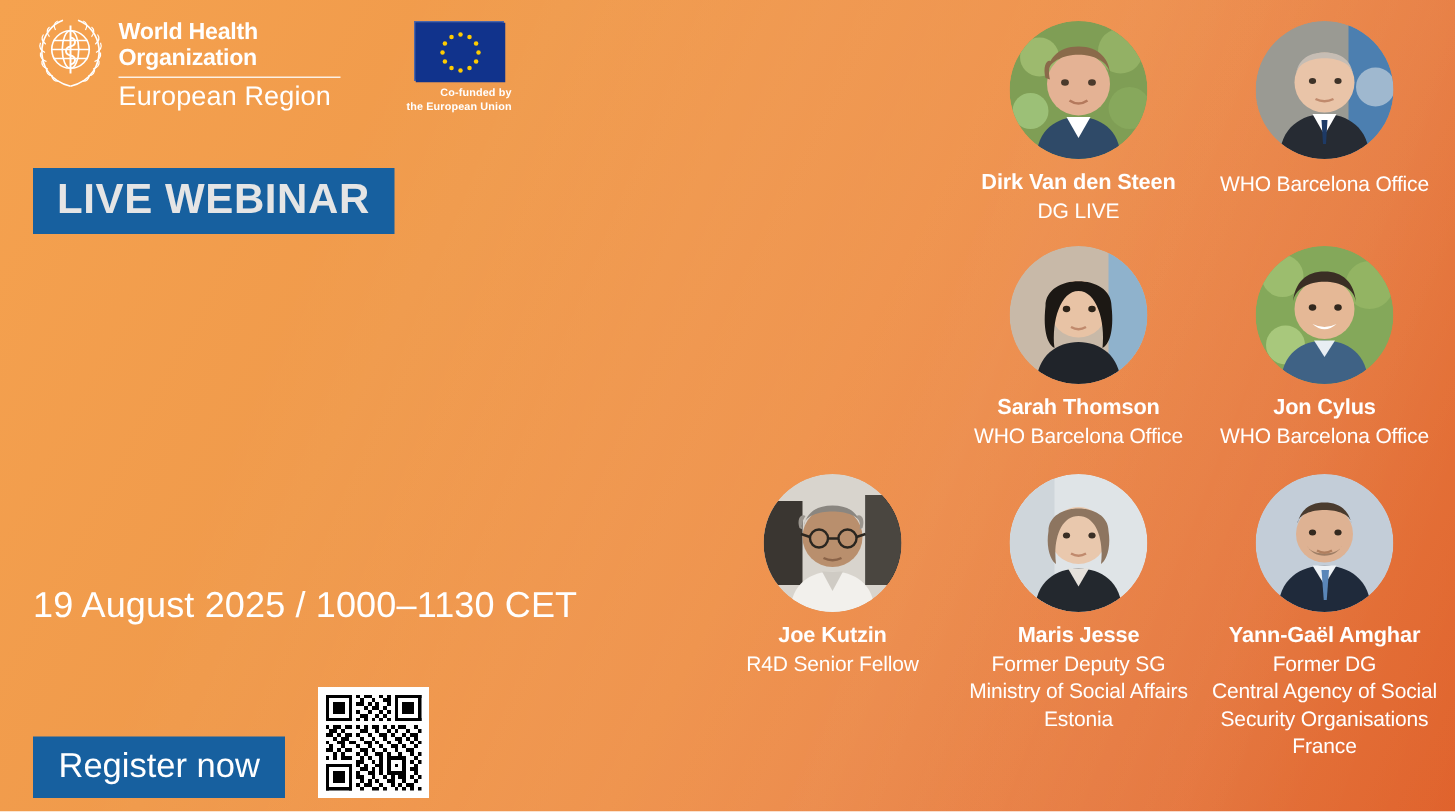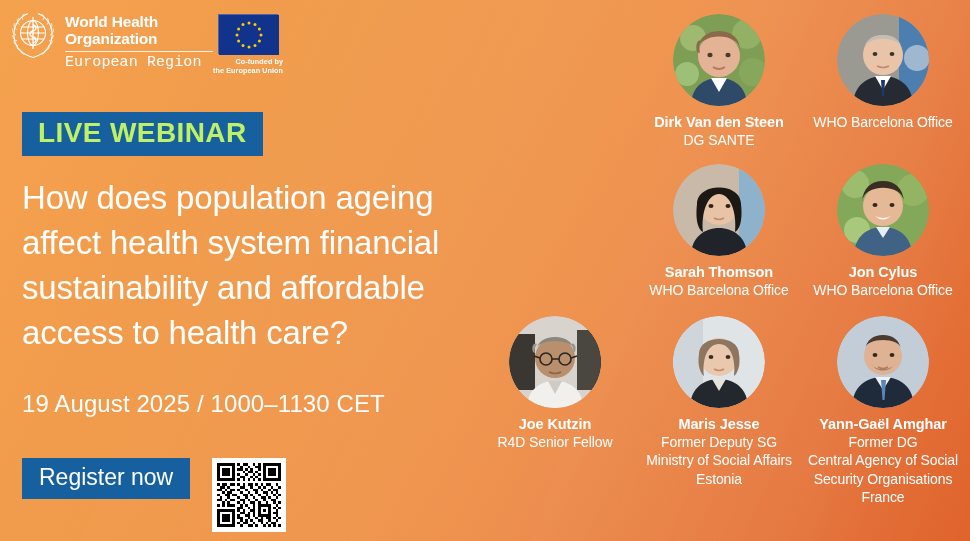--- a/index.html
+++ b/index.html
@@ -39,23 +39,24 @@
     height: 980px;
     background: linear-gradient(90deg, rgba(255,255,255,0.00) 0%, rgba(255,255,255,0.06) 50%, rgba(255,255,255,0.00) 100%);
     transform: rotate(18deg);
     pointer-events: none;
   }
 
   
   .logo-row {
     position: absolute;
     top: 10px;
-    left: 8px;
+    left: 22px;
     display: flex;
     align-items: flex-start;
+    gap: 44px;
   }
 
   .who-logo { display: flex; align-items: flex-start; gap: 7px; }
   .who-emblem { width: 50px; height: 50px; flex: 0 0 50px; }
   .who-text-block { padding-top: 4px; }
   .who-name {
     color: #ffffff;
     font-size: 15.5px;
     font-weight: bold;
     line-height: 1.07;
@@ -63,24 +64,23 @@
     white-space: pre-line;
   }
   .who-rule {
     height: 1px;
     background: rgba(255,255,255,0.85);
     margin: 4px 0 3px 0;
     width: 148px;
   }
   .who-region {
     color: #ffffff;
-    font-size: 15px;
+    font-size: 18px;
     line-height: 1.1;
     letter-spacing: 0.1px;
-    font-family: Liberation Mono, monospace;
   }
 
   .eu-logo { text-align: right; padding-top: 4px; }
   .eu-flag {
     width: 60px;
     height: 40px;
     background: #11338c;
     display: block;
     margin: 0 auto;
     border: 1px solid rgba(255,255,255,0.25);
@@ -94,21 +94,21 @@
     white-space: pre-line;
     letter-spacing: 0.1px;
   }
 
   
   .live-badge {
     position: absolute;
     left: 22px;
     top: 112px;
     background: #17609f;
-    color: #bef264;
+    color: #e5e5e5;
     font-size: 28px;
     font-weight: bold;
     letter-spacing: 0.4px;
     padding: 7px 16px 9px 16px;
     line-height: 1;
   }
 
   
   .headline {
     position: absolute;
@@ -131,21 +131,21 @@
     font-size: 24px;
     letter-spacing: 0.1px;
   }
 
   
   .cta-row {
     position: absolute;
     left: 22px;
     top: 458px;
     display: flex;
-    align-items: flex-start;
+    align-items: flex-end;
     gap: 22px;
   }
   .register-btn {
     background: #17609f;
     color: #ffffff;
     font-size: 23px;
     padding: 8px 17px 10px 17px;
     line-height: 1;
     border: none;
     cursor: pointer;
@@ -271,21 +271,20 @@
         </svg>
       </span>
       <div class="eu-caption">Co-funded by
 the European Union</div>
     </div>
 
   </div>
 
   <div class="live-badge">LIVE WEBINAR</div>
 
-  <h1 class="headline">How does population ageing affect health system financial sustainability and affordable access to health care?</h1>
 
   <div class="date-line">19 August 2025 / 1000–1130 CET</div>
 
   <div class="cta-row">
     <button class="register-btn">Register now</button>
     <div class="qr-wrap">
       <svg width="64" height="64" viewBox="0 0 25 25" shape-rendering="crispEdges" xmlns="http://www.w3.org/2000/svg">
         <rect width="25" height="25" fill="#ffffff"></rect>
         <g fill="#000000">
 
@@ -490,21 +489,21 @@
             <path d="M24 38 C22 30 25 25 28 27 C26 31 26 35 27 39Z" fill="#8a6a4a"></path>
             <ellipse cx="37" cy="41" rx="2.6" ry="2.2" fill="#4a3a2c"></ellipse>
             <ellipse cx="55" cy="41" rx="2.6" ry="2.2" fill="#4a3a2c"></ellipse>
             <path d="M40 53 Q46 57 52 53" stroke="#b4795c" stroke-width="1.8" fill="none"></path>
             <path d="M18 92 C18 72 32 64 46 64 C60 64 74 72 74 92Z" fill="#2f4a68"></path>
             <path d="M38 64 L46 78 L54 64 Z" fill="#ffffff"></path>
           </g>
         </svg>
       </div>
       <div class="sp-name">Dirk Van den Steen</div>
-      <div class="sp-role">DG SANTE</div>
+      <div class="sp-role">DG LIVE</div>
     </div>
 
     <div class="speaker" style="left:323px; top:14px;">
       <div class="portrait">
         <svg viewBox="0 0 92 92" xmlns="http://www.w3.org/2000/svg">
           <defs>
               <clipPath id="c1">
                 <circle cx="46" cy="46" r="46"></circle>
               </clipPath>
             </defs>

